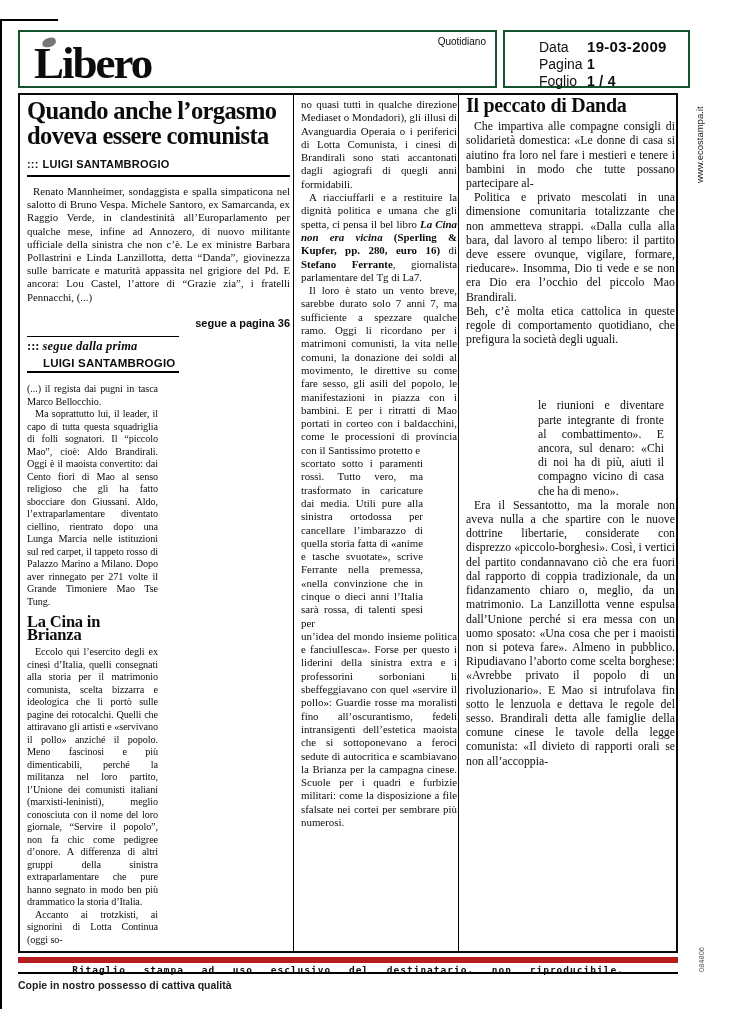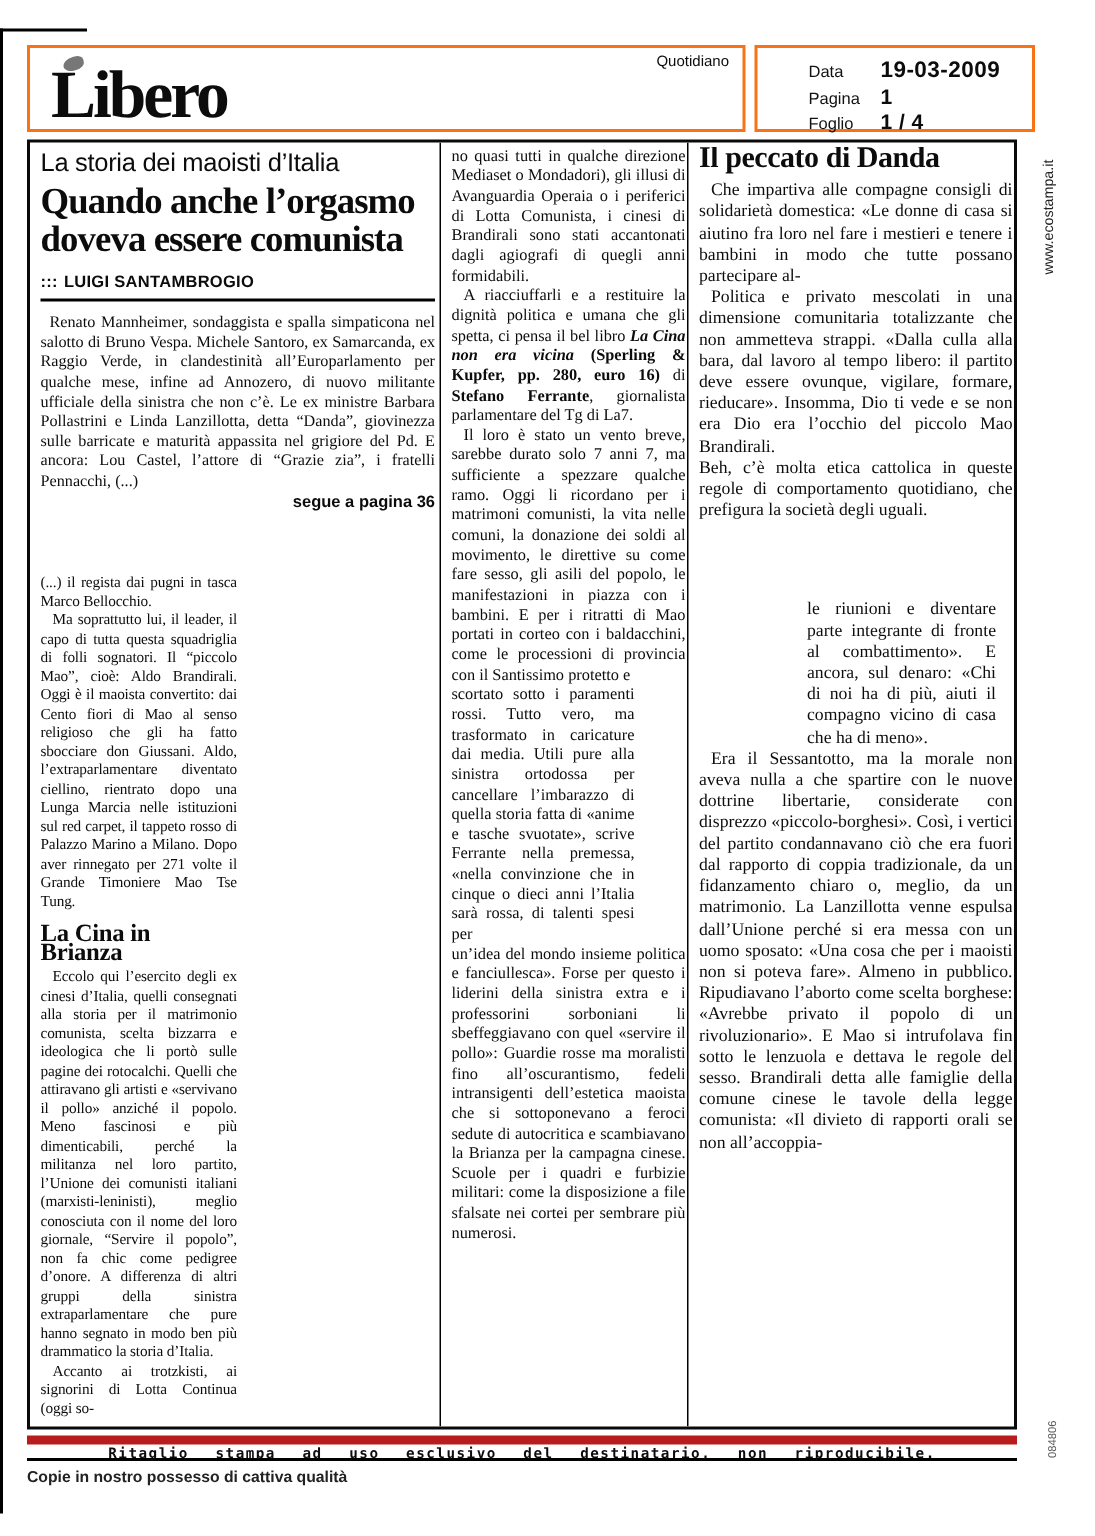--- a/index.html
+++ b/index.html
@@ -2,52 +2,52 @@
 <html lang="it"><head>
 <meta charset="utf-8">
 <style>
   html,body{margin:0;padding:0;}
   body{
     width:730px;height:1024px;position:relative;background:#fff;
     color:#0c0c0c;font-family:"Liberation Serif","DejaVu Serif",serif;
     overflow:hidden;
   }
   .sans{font-family:"Liberation Sans","DejaVu Sans",sans-serif;}
-  .box{position:absolute;background:#fff;border:2px solid #f97316;box-sizing:border-box;}
+  .box{position:absolute;background:#fff;border:2px solid #14532d;box-sizing:border-box;}
 
   
   #edge-left{position:absolute;left:0;top:19px;width:2px;height:990px;background:#000;}
   #edge-top{position:absolute;left:0;top:19px;width:58px;height:2px;background:#000;}
 
   
   #mast{left:18px;top:30px;width:479px;height:58px;}
   .logo{position:absolute;left:14px;bottom:1px;font-weight:bold;font-size:45px;line-height:.95;letter-spacing:-2px;}
   .eagle{position:absolute;left:22px;top:6px;width:14px;height:9px;background:#777;border-radius:60% 40% 50% 50%;transform:rotate(-15deg);}
   .quotidiano{position:absolute;right:9px;top:4px;font-size:10px;}
 
   
   #clip{left:503px;top:30px;width:187px;height:58px;padding:6px 10px;}
   .clip-row{display:flex;align-items:baseline;margin-bottom:1px;}
-  .clip-label{width:48px;font-size:11px;color:#111;padding-left:24px;}
+  .clip-label{width:48px;font-size:14px;color:#111;padding-left:24px;}
   .clip-value{font-weight:bold;font-size:14px;letter-spacing:.3px;}
   .clip-row:first-child .clip-value{font-size:15px;}
 
   
   #main{left:18px;top:93px;width:660px;height:860px;border:2px solid #0a0a0a;overflow:hidden;}
   .vline{position:absolute;top:0;bottom:0;width:1px;background:#000;}
   #vline1{left:273px;}
   #vline2{left:438px;}
 
   .introzone{position:absolute;left:7px;top:3px;width:263px;}
   .kicker{font-size:17px;margin:1px 0 3px;letter-spacing:-.2px;}
   .headline{font-size:24.5px;font-weight:bold;line-height:1.04;letter-spacing:-.6px;margin:0 0 9px;}
   .byline{font-weight:bold;font-size:11px;border-bottom:2px solid #000;padding-bottom:5px;margin-bottom:8px;letter-spacing:.2px;}
   .byline .dots{margin-right:4px;}
   .intro{font-size:10.8px;line-height:13.2px;text-align:justify;text-indent:6px;hyphens:auto;}
-  .jump{font-weight:bold;font-size:11px;text-align:right;margin-top:1px;}
+  .jump{font-weight:bold;font-size:11px;text-align:right;margin-top:13px;}
   .cont{width:152px;border-top:1.5px solid #000;margin-top:7px;padding-top:2px;font-size:12.5px;}
   .cont .dots{font-weight:bold;font-style:normal;margin-right:3px;}
   .cont-label{font-style:italic;font-weight:bold;letter-spacing:.2px;}
   .cont-byline{font-weight:bold;font-size:11.5px;padding:2px 0 2px 16px;border-bottom:2px solid #000;margin-top:1px;letter-spacing:.2px;}
 
   .col{position:absolute;top:3px;bottom:2px;overflow:hidden;text-align:justify;hyphens:auto;}
   #col1{left:7px;top:288px;width:131px;font-size:10.2px;line-height:12.5px;letter-spacing:-.1px;}
   #col2{left:281px;width:156px;font-size:10.9px;line-height:13.3px;}
   #col3{left:446px;width:209px;font-size:11.8px;line-height:14.2px;}
 
@@ -95,27 +95,30 @@
     <span class="clip-label">Foglio</span>
     <span class="clip-value">1 / 4</span>
   </div>
 </div>
 
 <div class="box" id="main">
   <div class="vline" id="vline1"></div>
   <div class="vline" id="vline2"></div>
 
   <div class="introzone">
-    <div class="kicker sans">La storia dei maoisti d’Italia</div>
     <h1 class="headline" style="margin-top:0;">Quando anche l’orgasmo doveva essere comunista</h1>
     <div class="byline sans">
       <span class="dots">:::</span><span>LUIGI SANTAMBROGIO</span>
     </div>
     <div class="intro">Renato Mannheimer, sondaggista e spalla simpaticona nel salotto di Bruno Vespa. Michele Santoro, ex Samarcanda, ex Raggio Verde, in clandestinità all’Europarlamento per qualche mese, infine ad Annozero, di nuovo militante ufficiale della sinistra che non c’è. Le ex ministre Barbara Pollastrini e Linda Lanzillotta, detta “Danda”, giovinezza sulle barricate e maturità appassita nel grigiore del Pd. E ancora: Lou Castel, l’attore di “Grazie zia”, i fratelli Pennacchi, (...)</div>
     <div class="jump sans">segue a pagina 36</div>
+    <div class="cont">
+      <span class="dots">:::</span><span class="cont-label">segue dalla prima</span>
+      <div class="cont-byline sans">LUIGI SANTAMBROGIO</div>
+    </div>
   </div>
 
   <div class="col" id="col1">
     <div>
         <p class="para "><span class="fmt-plain">(...) il regista dai pugni in tasca Marco Bellocchio.</span></p>
         <p class="para indent"><span class="fmt-plain">Ma soprattutto lui, il leader, il capo di tutta questa squadriglia di folli sognatori. Il “piccolo Mao”, cioè: Aldo Brandirali. Oggi è il maoista convertito: dai Cento fiori di Mao al senso religioso che gli ha fatto sbocciare don Giussani. Aldo, l’extraparlamentare diventato ciellino, rientrato dopo una Lunga Marcia nelle istituzioni sul red carpet, il tappeto rosso di Palazzo Marino a Milano. Dopo aver rinnegato per 271 volte il Grande Timoniere Mao Tse Tung.</span></p>
       </div>
     <h2 class="subhead1">La Cina in Brianza</h2>
     <div>
         <p class="para indent"><span class="fmt-plain">Eccolo qui l’esercito degli ex cinesi d’Italia, quelli consegnati alla storia per il matrimonio comunista, scelta bizzarra e ideologica che li portò sulle pagine dei rotocalchi. Quelli che attiravano gli artisti e «servivano il pollo» anziché il popolo. Meno fascinosi e più dimenticabili, perché la militanza nel loro partito, l’Unione dei comunisti italiani (marxisti-leninisti), meglio conosciuta con il nome del loro giornale, “Servire il popolo”, non fa chic come pedigree d’onore. A differenza di altri gruppi della sinistra extraparlamentare che pure hanno segnato in modo ben più drammatico la storia d’Italia.</span></p>

